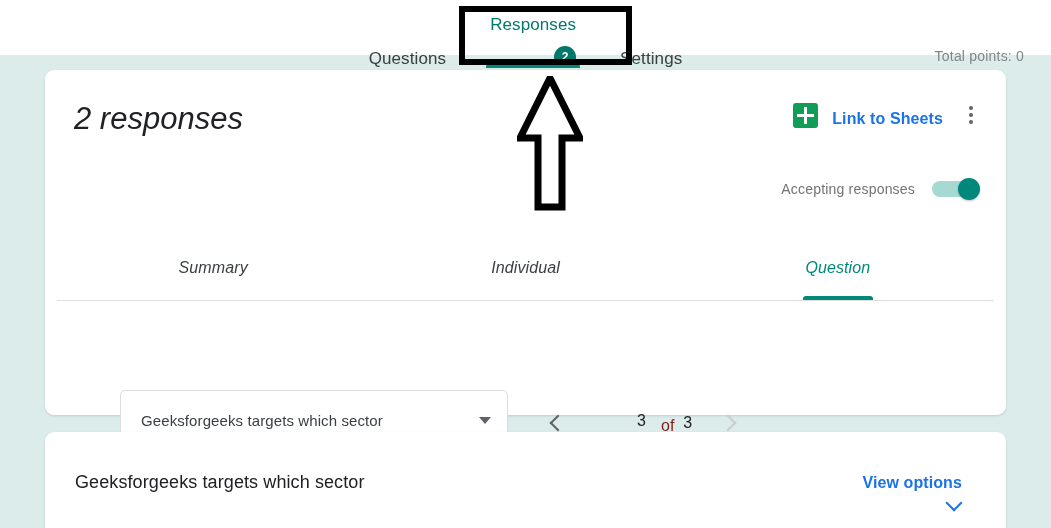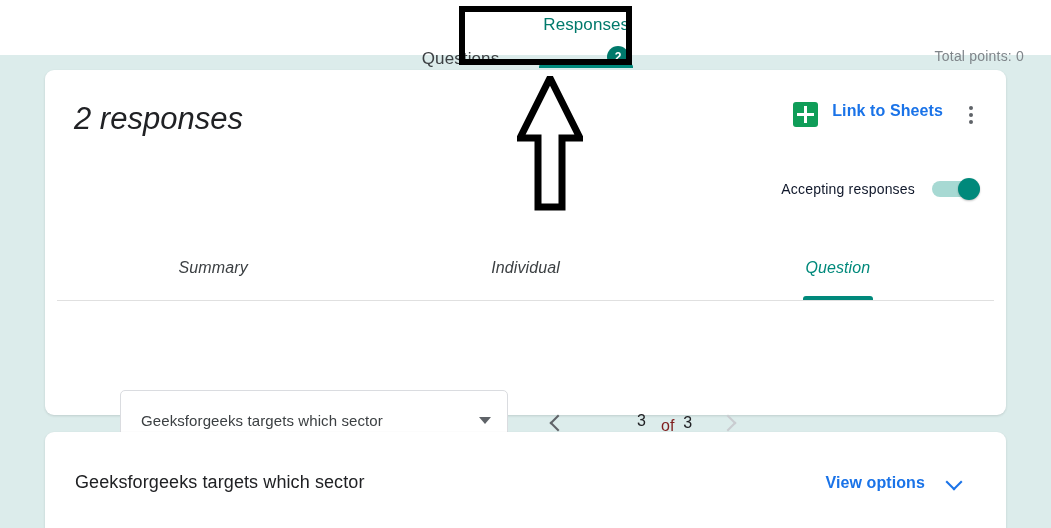--- a/index.html
+++ b/index.html
@@ -115,21 +115,21 @@
     font-weight: 400;
     letter-spacing: 0px;
     font-style: italic;
   }
 
   .sheets-link-row {
     position: absolute;
     right: 23px;
     top: 32px;
     display: flex;
-    align-items: flex-start;
+    align-items: flex-end;
     gap: 14px;
   }
   .sheets-icon {
     width: 25px;
     height: 25px;
     border-radius: 3px;
     background: #0f9d58;
     position: relative;
     display: inline-block;
   }
@@ -175,21 +175,21 @@
   .accepting-row {
     position: absolute;
     right: 24px;
     top: 108px;
     display: flex;
     align-items: center;
     gap: 17px;
   }
   .accepting-label {
     font-size: 14px;
-    color: #0f172a;
+    color: #737373;
     letter-spacing: 0.2px;
   }
   .toggle {
     position: relative;
     width: 50px;
     height: 22px;
     cursor: pointer;
   }
   .toggle .track {
     position: absolute;
@@ -329,23 +329,24 @@
     top: 40px;
     font-size: 18px;
     color: #202124;
     letter-spacing: 0.1px;
   }
   .view-options {
     position: absolute;
     right: 44px;
     top: 42px;
     display: flex;
-    align-items: center;
-    gap: 21px;
-    cursor: pointer;
+    align-items: flex-end;
+    gap: 4px;
+    cursor: pointer;
+    flex-direction: column;
   }
   .view-options-label {
     font-size: 16px;
     color: #1a73e8;
     font-weight: bold;
     letter-spacing: 0.1px;
   }
   .chev-blue {
     width: 16px; height: 16px;
     position: relative;
@@ -389,20 +390,23 @@
     <div class="tab">
       <span>Questions</span>
     </div>
 
     <div class="tab active">
       <span>Responses</span>
       <span class="badge">2</span>
       <span class="tab-underline"></span>
     </div>
 
+    <div class="tab">
+      <span>Settings</span>
+    </div>
 
   </div>
   <div class="total-points">Total points: 0</div>
 </div>
 
 <div class="card" id="card-responses">
 
   <div class="responses-count">2 responses</div>
 
   <div class="sheets-link-row">

